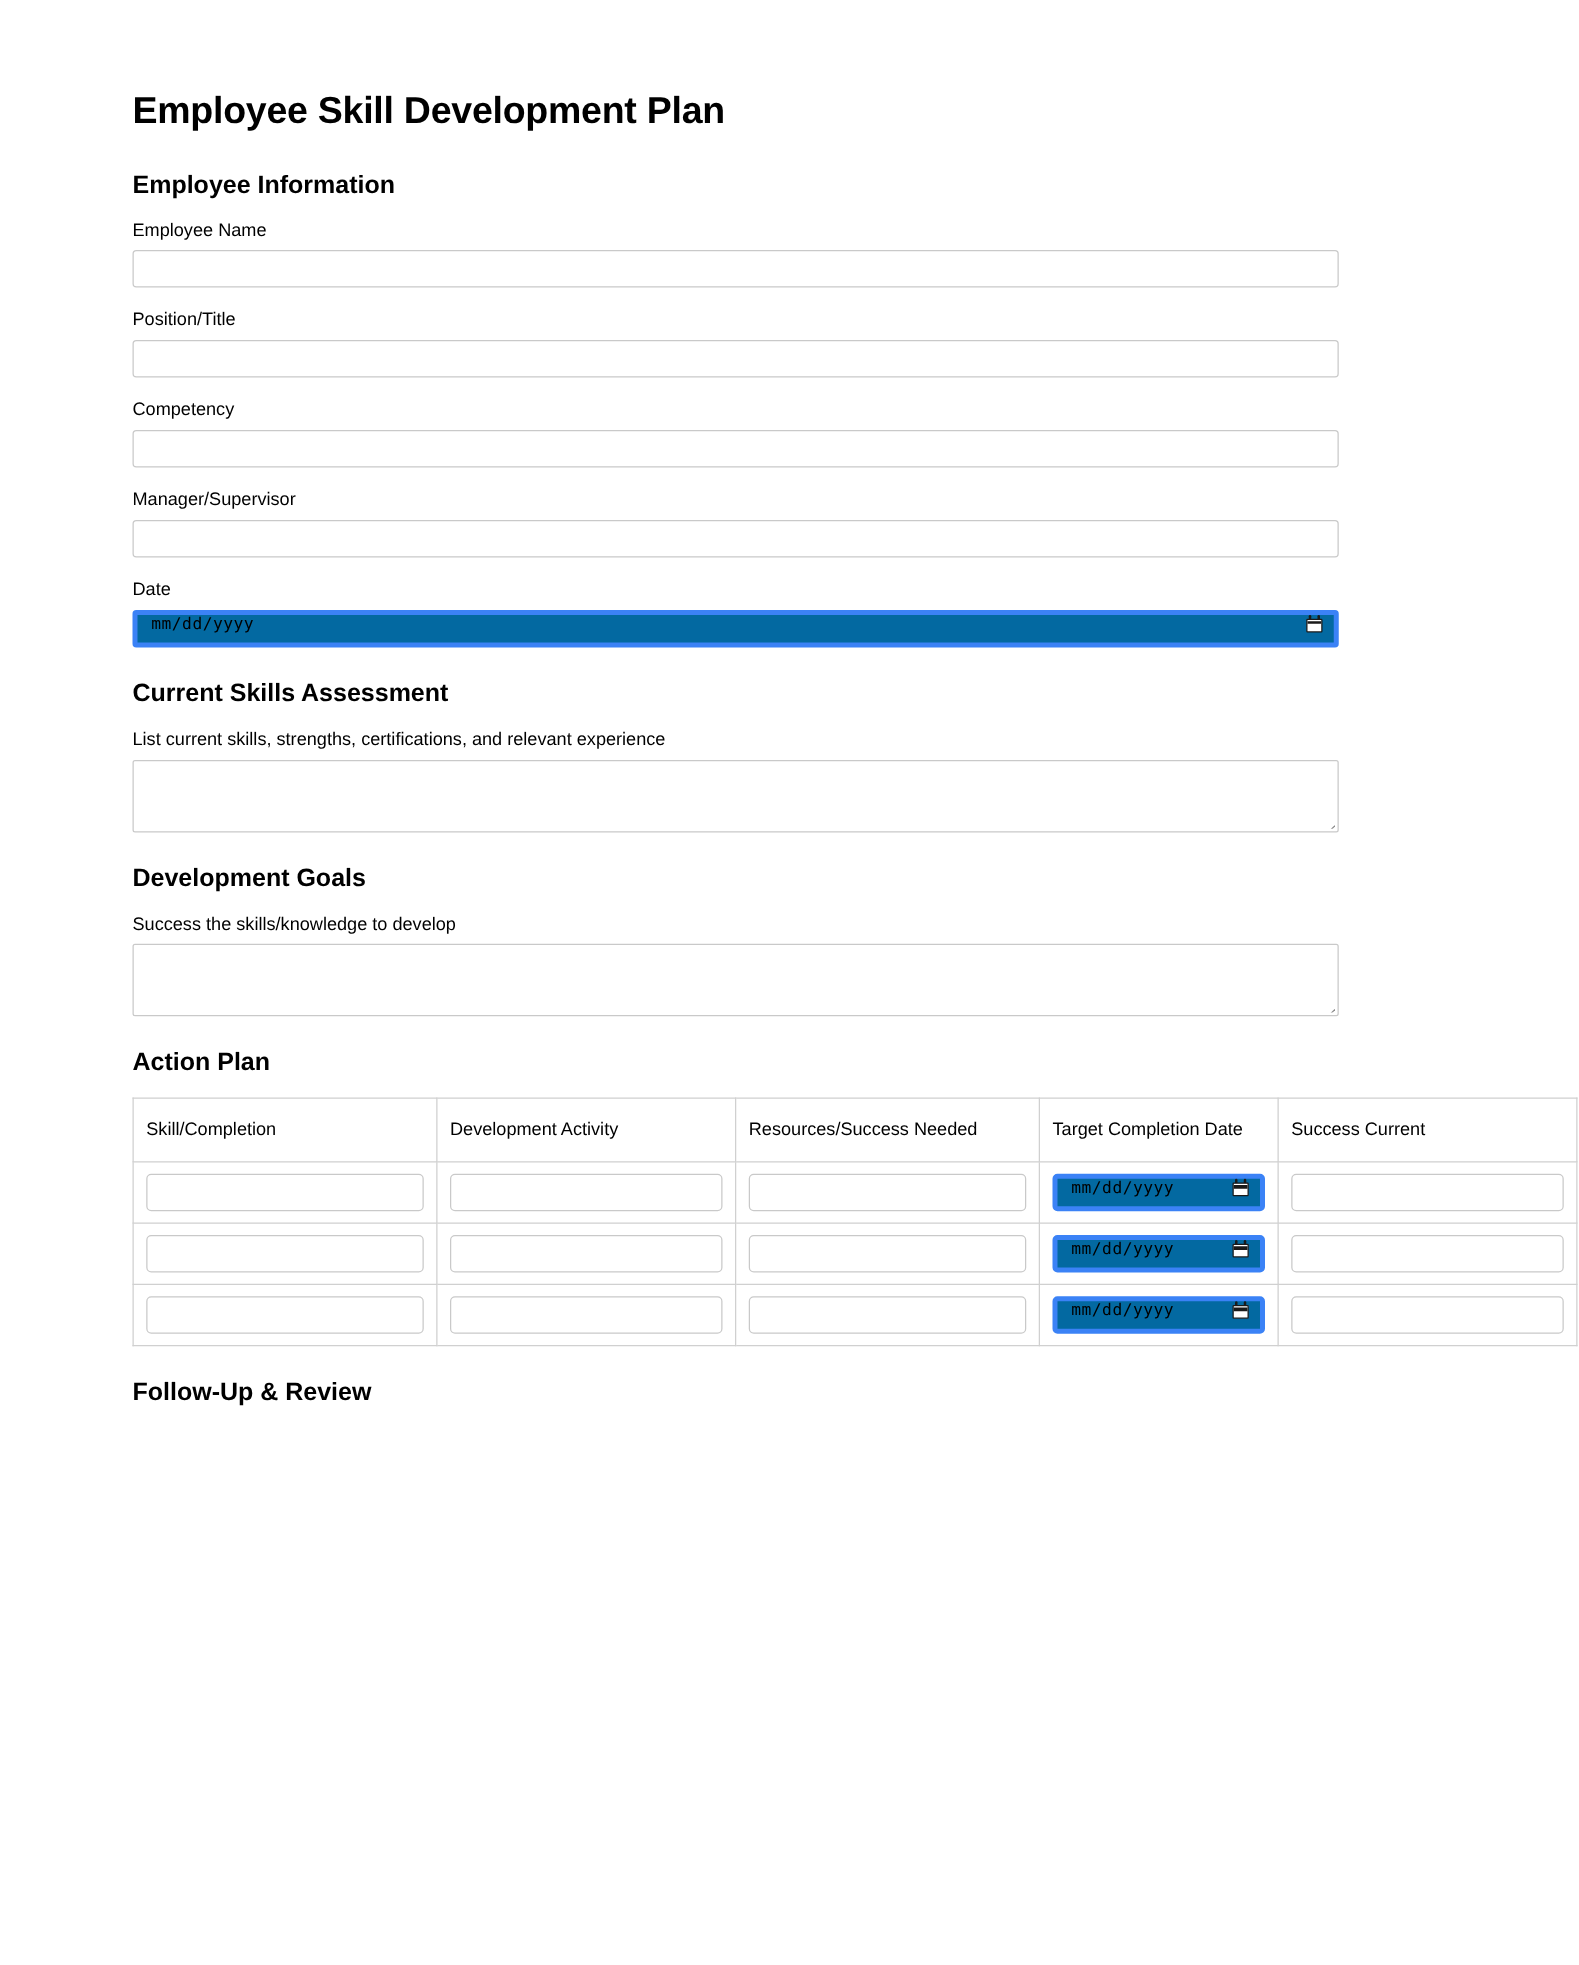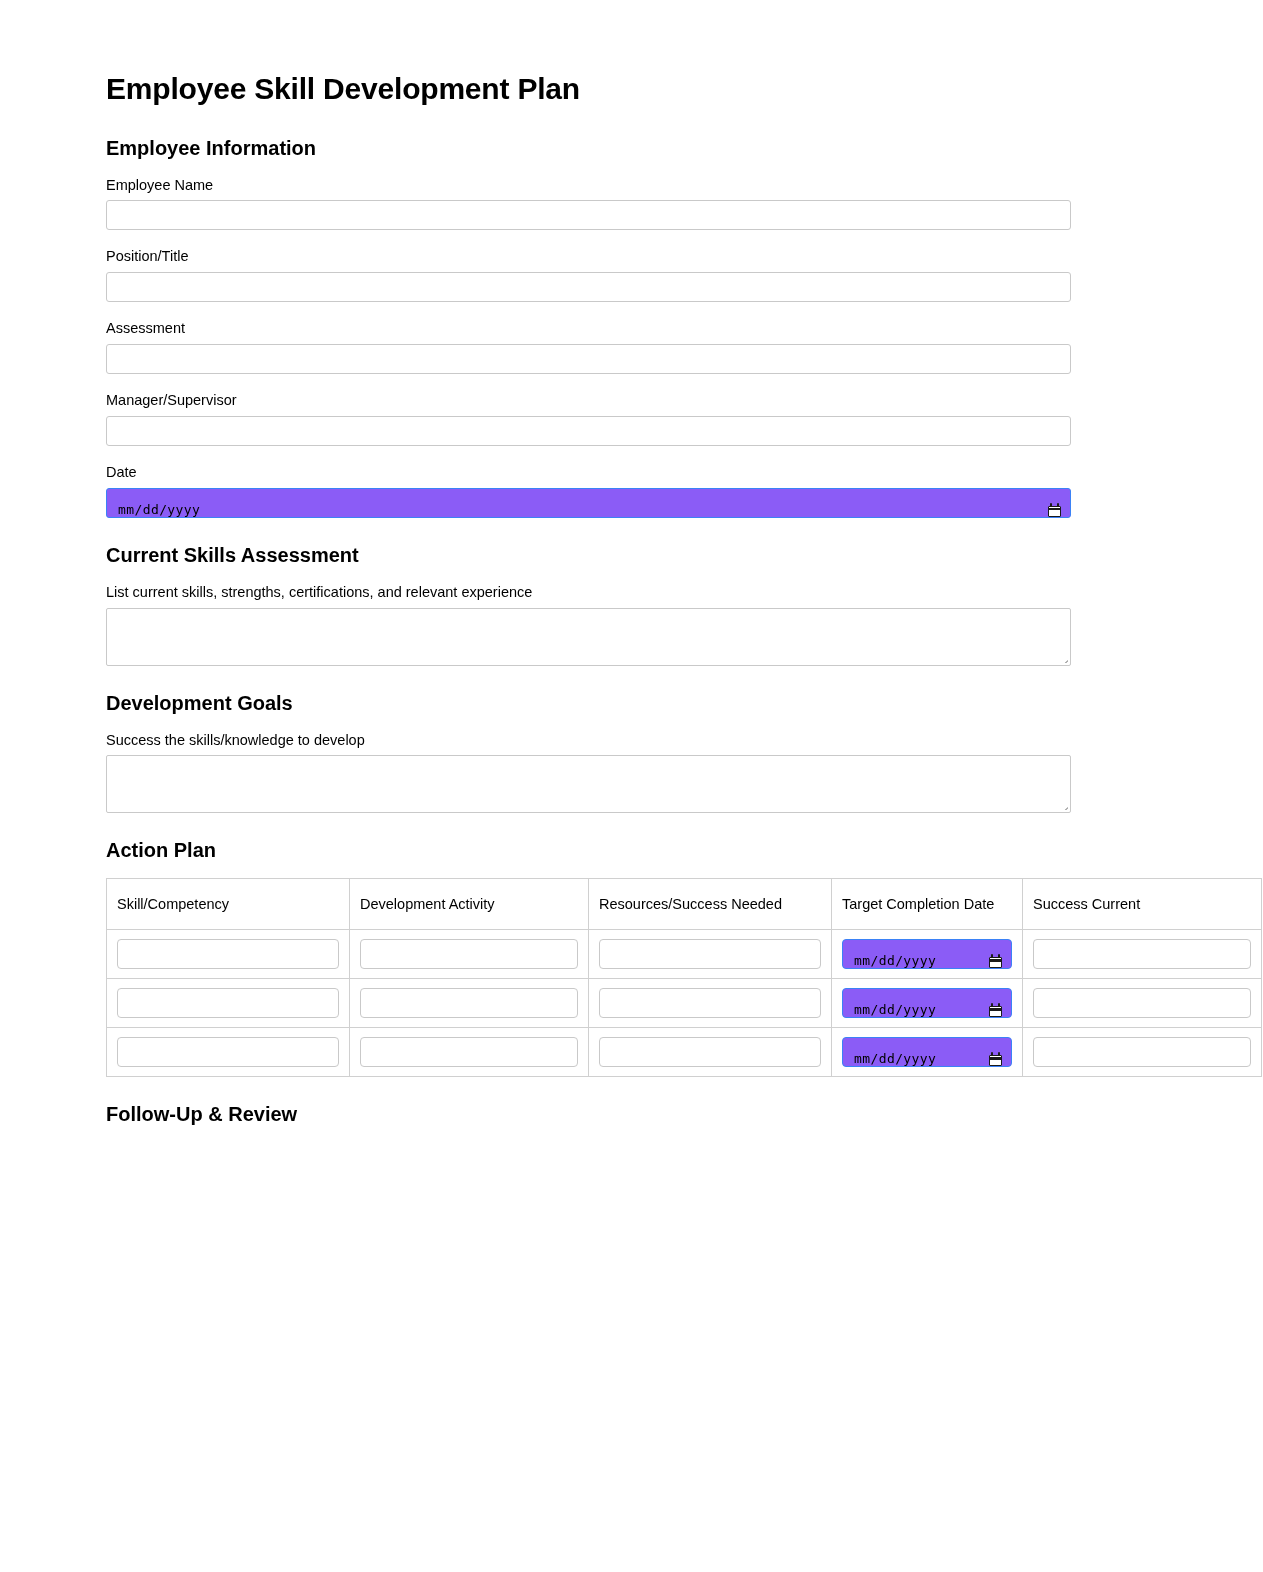--- a/index.html
+++ b/index.html
@@ -53,28 +53,28 @@
     border: 1px solid #c9c9c9;
     border-radius: 3px;
     background: #ffffff;
     padding: 2px 8px;
     font-family: "Liberation Sans", sans-serif;
     font-size: 14px;
     color: #000;
   }
   .date-input {
     display: flex;
-    align-items: flex-end;
+    align-items: flex-start;
     justify-content: space-between;
     width: 100%;
     height: 30px;
     box-sizing: border-box;
-    border: 1px solid #3b82f6;
+    border: 4px solid #3b82f6;
     border-radius: 3px;
-    background: #8b5cf6;
+    background: #0369a1;
     padding: 0 9px 0 11px;
   }
   .date-placeholder {
     font-family: "DejaVu Sans Mono", monospace;
     font-size: 13px;
     letter-spacing: 0.4px;
     color: #000;
     white-space: nowrap;
   }
   .cal-icon {
@@ -192,21 +192,21 @@
       <label class="field-label">Employee Name</label>
       <input class="text-input" type="text" placeholder="" style="">
     </div>
 
     <div class="field">
       <label class="field-label">Position/Title</label>
       <input class="text-input" type="text" placeholder="" style="">
     </div>
 
     <div class="field">
-      <label class="field-label">Assessment</label>
+      <label class="field-label">Competency</label>
       <input class="text-input" type="text" placeholder="" style="">
     </div>
 
     <div class="field">
       <label class="field-label">Manager/Supervisor</label>
       <input class="text-input" type="text" placeholder="" style="">
     </div>
 
     <div class="field">
       <label class="field-label">Date</label>
@@ -239,21 +239,21 @@
         <i class="g1"></i>
       </span>
     </div>
   </div>
 
   <div class="section">
     <h2 class="section-title">Action Plan</h2>
     <table class="action-table">
       <thead>
         <tr>
-          <th class="col-1">Skill/Competency</th>
+          <th class="col-1">Skill/Completion</th>
           <th class="col-2">Development Activity</th>
           <th class="col-3">Resources/Success Needed</th>
           <th class="col-4">Target Completion Date</th>
           <th class="col-5">Success Current</th>
         </tr>
       </thead>
       <tbody>
         <tr>
           <td>
             <input class="cell-input" type="text" style="">

